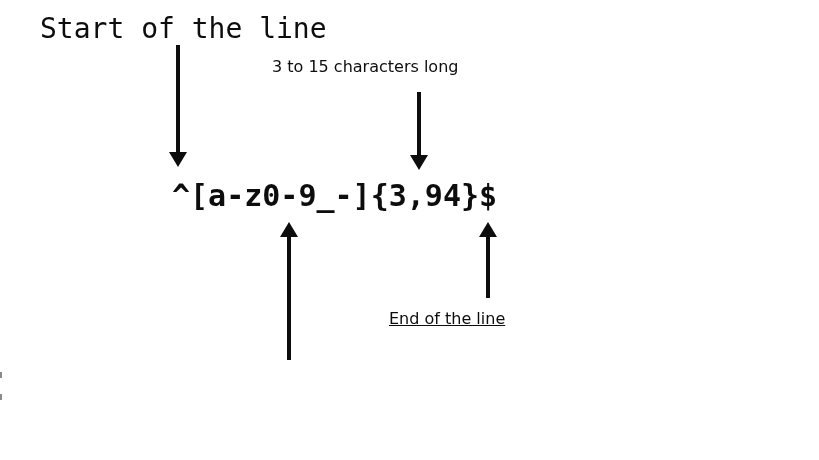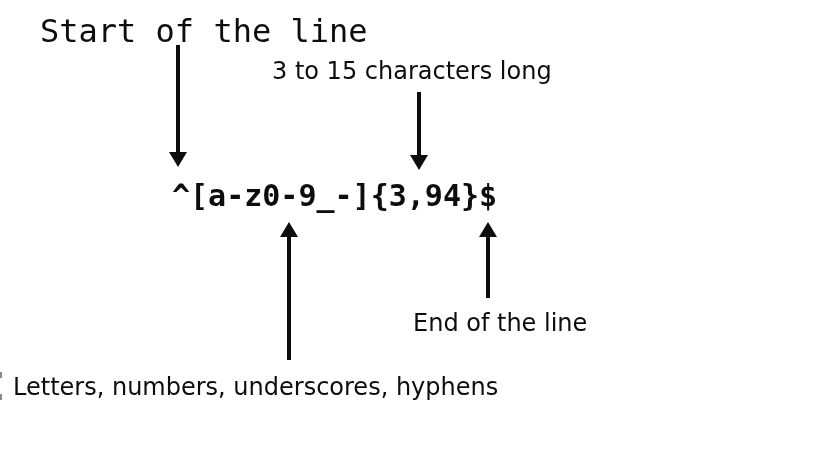--- a/index.html
+++ b/index.html
@@ -18,25 +18,25 @@
     font-family: "DejaVu Sans", sans-serif;
   }
   .label {
     position: absolute;
     white-space: nowrap;
     color: var(--ink);
     line-height: 1.2;
   }
   .label.mono {
     font-family: "DejaVu Sans Mono", monospace;
-    font-size: 32px;
+    font-size: 28px;
   }
   .label.sans {
     font-family: "DejaVu Sans", sans-serif;
-    font-size: 24px;
+    font-size: 16px;
   }
   .regex {
     position: absolute;
     white-space: nowrap;
     color: var(--ink);
     font-family: "DejaVu Sans Mono", monospace;
     font-weight: bold;
     font-size: 30px;
     line-height: 1.2;
   }
@@ -76,23 +76,22 @@
 <body>
 
 <div class="canvas">
 
   <div class="label mono" style="left:40px; top:12px;">Start of the line</div>
 
   <div class="label sans" style="left:272px; top:57px;">3 to 15 characters long</div>
 
   <div class="regex" style="left:172px; top:178px;">^[a-z0-9_-]{3,94}$</div>
 
-  <div class="label sans" style="left:413px; top:309px;">End of the line</div>
+  <div class="label sans" style="left:389px; top:309px;text-decoration:underline;">End of the line</div>
 
-  <div class="label sans" style="left:13px; top:373px;">Letters, numbers, underscores, hyphens</div>
 
   <div class="arrow down" style="left:169px; top:45px; height:122px;">
     <span class="shaft"></span>
     <span class="head"></span>
   </div>
 
   <div class="arrow down" style="left:410px; top:92px; height:78px;">
     <span class="shaft"></span>
     <span class="head"></span>
   </div>

